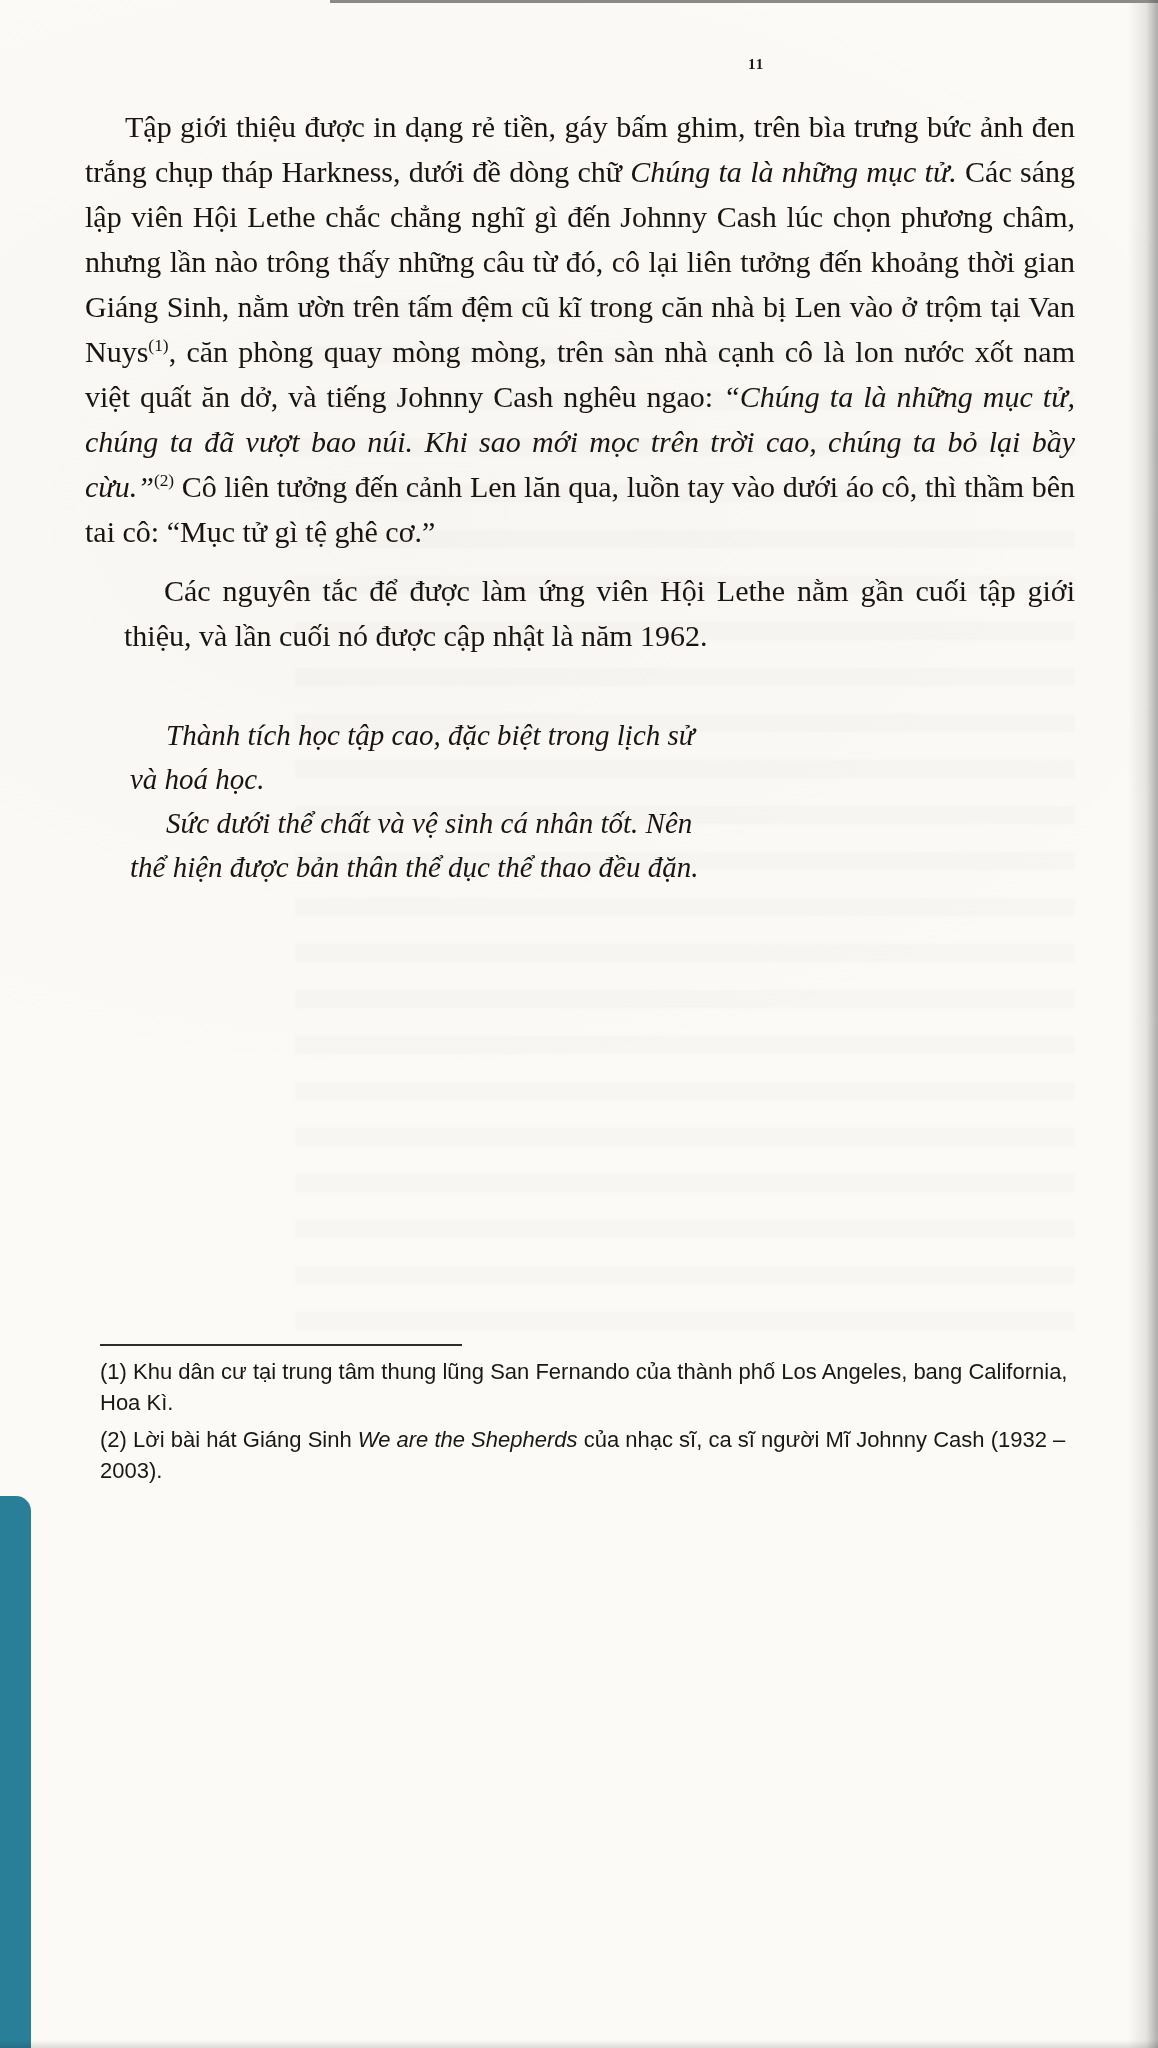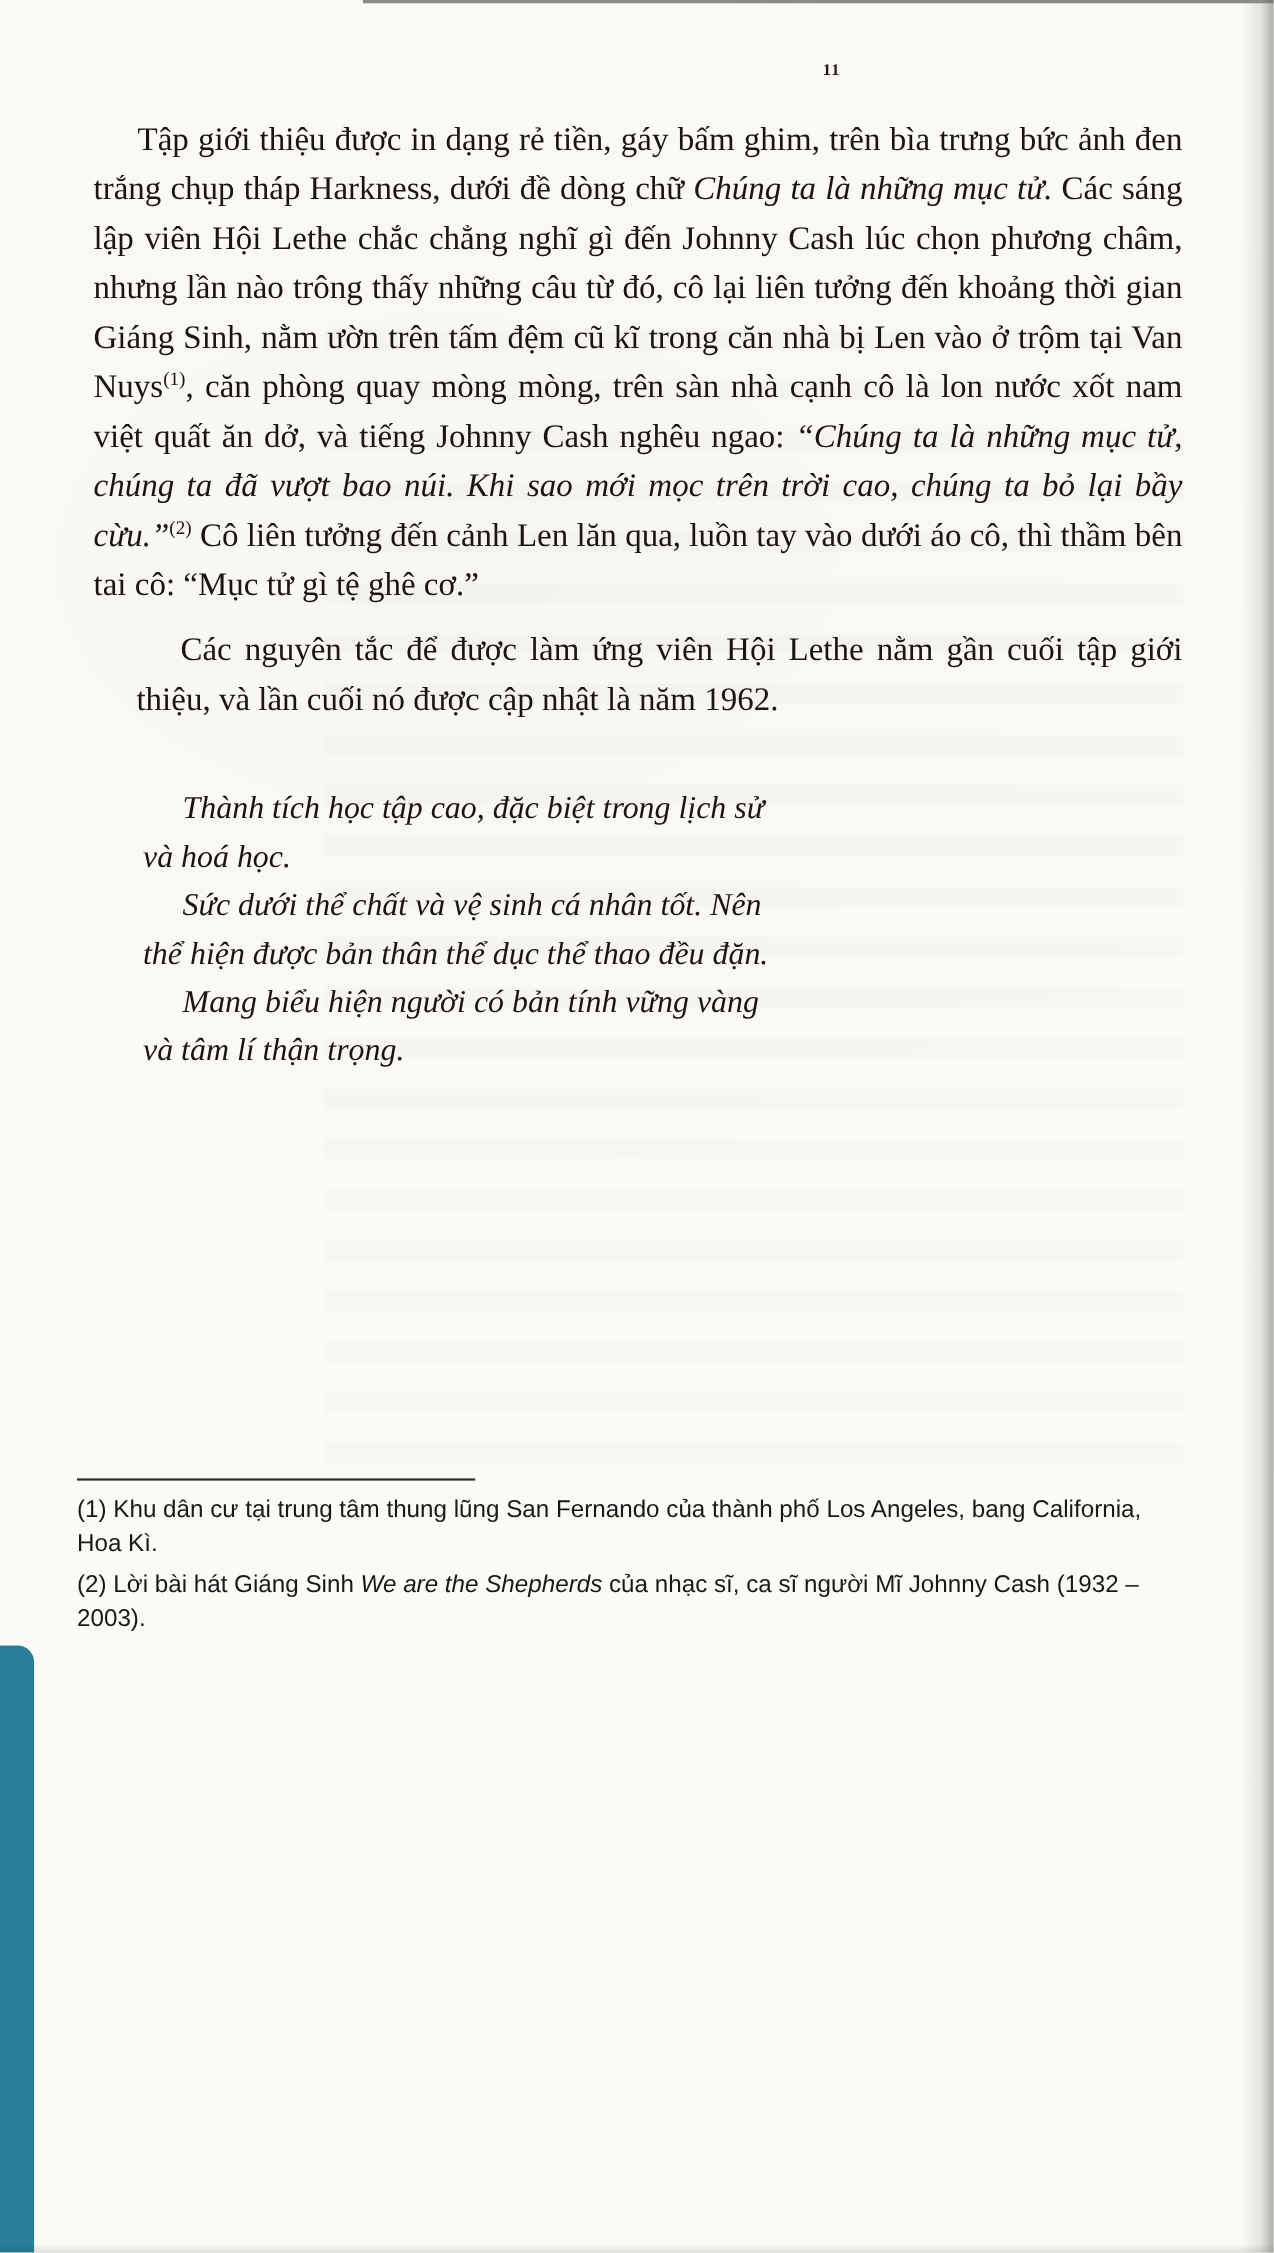--- a/index.html
+++ b/index.html
@@ -30,21 +30,21 @@
   .para{font-size:30px;line-height:45px;text-align:justify;text-indent:40px;margin:0;color:#1a1511;}
   .para + .para{margin-top:14px;margin-left:39px;}
   .ital{font-style:italic;}
   sup.fnmark{font-size:0.58em;line-height:0;vertical-align:super;}
 
   .requirements{margin:55px 0 0 45px;width:585px;font-style:italic;font-size:29px;line-height:44px;color:#1a1511;}
   .req{text-indent:36px;text-align:left;}
 
   
   .footnote-area{position:absolute;top:1338px;left:0;right:0;bottom:0;z-index:3;background:#fbfaf6;
-    padding:6px 78px 0 70px;box-sizing:border-box;font-family:"Liberation Sans", sans-serif;}
+    padding:6px 78px 0 100px;box-sizing:border-box;font-family:"Liberation Sans", sans-serif;}
   .fn-rule{width:362px;height:0;border-top:2px solid #2d2d2d;margin:0 0 10px 0;}
   .footnote{font-size:22px;line-height:31px;text-align:left;color:#181818;margin:0 0 6px 0;}
 </style>
 </head>
 <body>
 
 <div class="scan">
 
   <div class="bleed"></div>
   <div class="bleed2"></div>
@@ -54,21 +54,20 @@
   </div>
 
   <div class="content">
     <p class="para"><span>Tập giới thiệu được in dạng rẻ tiền, gáy bấm ghim, trên bìa trưng bức ảnh đen trắng chụp tháp Harkness, dưới đề dòng chữ </span><span class="ital">Chúng ta là những mục tử.</span><span> Các sáng lập viên Hội Lethe chắc chẳng nghĩ gì đến Johnny Cash lúc chọn phương châm, nhưng lần nào trông thấy những câu từ đó, cô lại liên tưởng đến khoảng thời gian Giáng Sinh, nằm ườn trên tấm đệm cũ kĩ trong căn nhà bị Len vào ở trộm tại Van Nuys</span><sup class="fnmark">(1)</sup><span>, căn phòng quay mòng mòng, trên sàn nhà cạnh cô là lon nước xốt nam việt quất ăn dở, và tiếng Johnny Cash nghêu ngao: </span><span class="ital">“Chúng ta là những mục tử, chúng ta đã vượt bao núi. Khi sao mới mọc trên trời cao, chúng ta bỏ lại bầy cừu.”</span><sup class="fnmark">(2)</sup><span> Cô liên tưởng đến cảnh Len lăn qua, luồn tay vào dưới áo cô, thì thầm bên tai cô: “Mục tử gì tệ ghê cơ.”</span></p>
 
     <p class="para">Các nguyên tắc để được làm ứng viên Hội Lethe nằm gần cuối tập giới thiệu, và lần cuối nó được cập nhật là năm 1962.</p>
 
     <div class="requirements">
       <div class="req">Thành tích học tập cao, đặc biệt trong lịch sử và hoá học.</div>
       <div class="req">Sức dưới thể chất và vệ sinh cá nhân tốt. Nên thể hiện được bản thân thể dục thể thao đều đặn.</div>
-      <div class="req">Mang biểu hiện người có bản tính vững vàng và tâm lí thận trọng.</div>
     </div>
   </div>
 
   <div class="footnote-area">
     <div class="fn-rule"></div>
     <p class="footnote">(1) Khu dân cư tại trung tâm thung lũng San Fernando của thành phố Los Angeles, bang California, Hoa Kì.</p>
     <p class="footnote"><span>(2) Lời bài hát Giáng Sinh </span><span class="ital">We are the Shepherds</span><span> của nhạc sĩ, ca sĩ người Mĩ Johnny Cash (1932 – 2003).</span></p>
   </div>
 
   <div class="book-edge" style="background: rgb(42, 127, 152);"></div>

